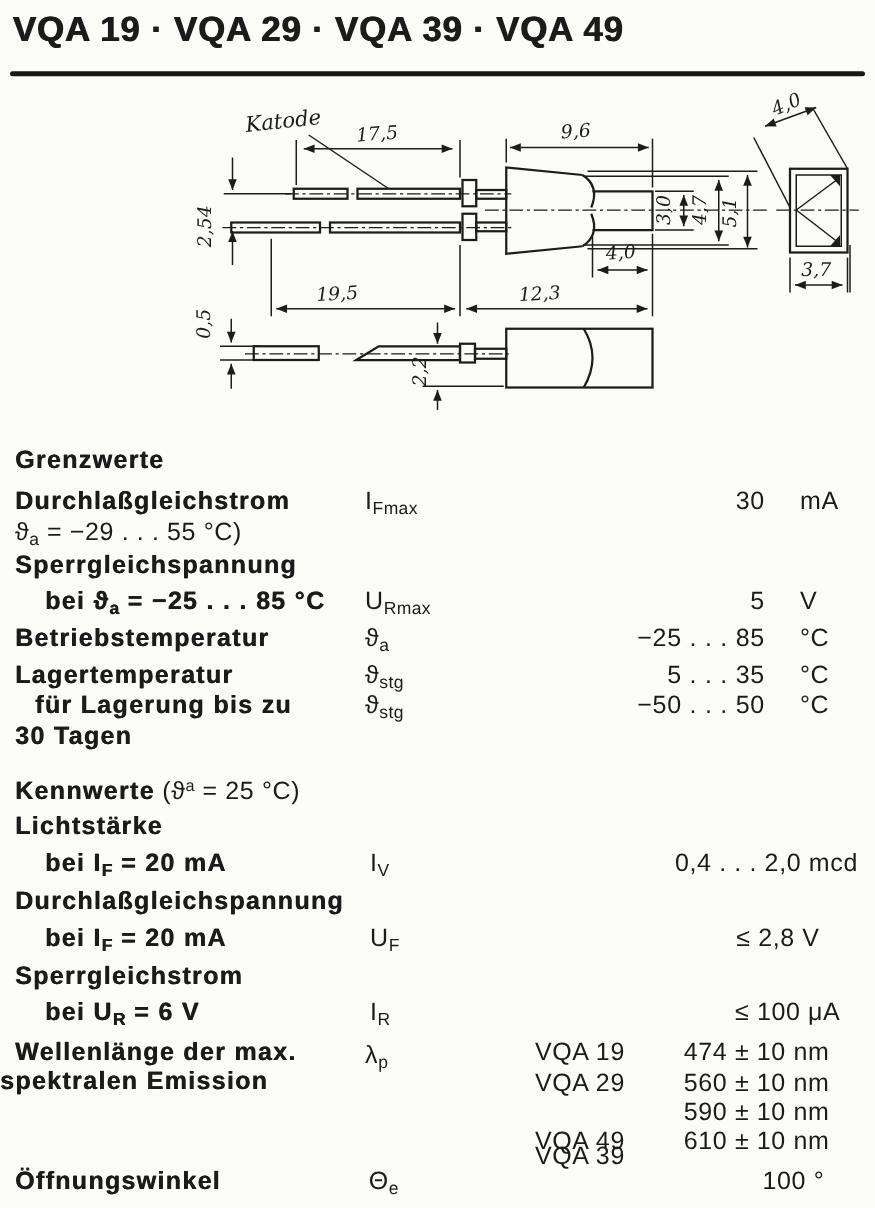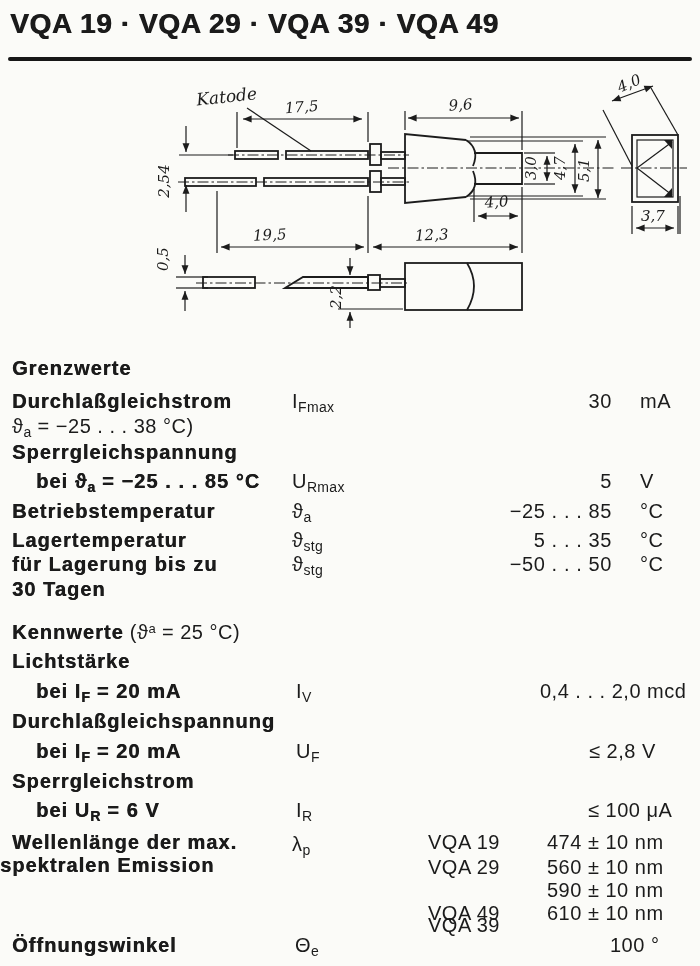--- a/index.html
+++ b/index.html
@@ -137,39 +137,39 @@
   <text class="dt" x="168" y="259" text-anchor="middle" transform="rotate(-90 168 259)">0,5</text>
   <text class="dt" x="341" y="297" text-anchor="middle" transform="rotate(-90 341 297)">2,2</text>
 </svg>
 
 <div class="t lb" style="left:12px;top:357px">Grenzwerte</div>
 
 <div class="t lb" style="left:12px;top:390px">Durchlaßgleichstrom</div>
 <div class="t rg" style="left:292px;top:390px"><span>I</span><span class="sb">Fmax</span></div>
 <div class="vr" style="right:88px;top:390px">30</div>
 <div class="t rg" style="left:640px;top:390px">mA</div>
-<div class="t rg" style="left:12px;top:415px"><span>ϑ</span><span class="sb">a</span><span> = −25 . . . 38 °C)</span></div>
+<div class="t rg" style="left:12px;top:415px"><span>ϑ</span><span class="sb">a</span><span> = −29 . . . 55 °C)</span></div>
 
 <div class="t lb" style="left:12px;top:441px">Sperrgleichspannung</div>
 <div class="t lb" style="left:36px;top:470px"><span>bei ϑ</span><span class="sb">a</span><span> = −25 . . . 85 °C</span></div>
 <div class="t rg" style="left:292px;top:470px"><span>U</span><span class="sb">Rmax</span></div>
 <div class="vr" style="right:88px;top:470px">5</div>
 <div class="t rg" style="left:640px;top:470px">V</div>
 
 <div class="t lb" style="left:12px;top:500px">Betriebstemperatur</div>
 <div class="t rg" style="left:292px;top:500px"><span>ϑ</span><span class="sb">a</span></div>
 <div class="vr" style="right:88px;top:500px">−25 . . . 85</div>
 <div class="t rg" style="left:640px;top:500px">°C</div>
 
 <div class="t lb" style="left:12px;top:529px">Lagertemperatur</div>
 <div class="t rg" style="left:292px;top:529px"><span>ϑ</span><span class="sb">stg</span></div>
 <div class="vr" style="right:88px;top:529px">5 . . . 35</div>
 <div class="t rg" style="left:640px;top:529px">°C</div>
 
-<div class="t lb" style="left:12px;top:553px">für Lagerung bis zu</div>
+<div class="t lb" style="left:28px;top:553px">für Lagerung bis zu</div>
 <div class="t rg" style="left:292px;top:553px"><span>ϑ</span><span class="sb">stg</span></div>
 <div class="vr" style="right:88px;top:553px">−50 . . . 50</div>
 <div class="t rg" style="left:640px;top:553px">°C</div>
 <div class="t lb" style="left:12px;top:578px">30 Tagen</div>
 
 <div class="t" style="left:12px;top:618px"><span class="lb">Kennwerte</span><span class="rg">&nbsp;</span><span class="rg">(ϑ</span><span class="sp rg">a</span><span class="rg"> = 25 °C)</span></div>
 
 <div class="t lb" style="left:12px;top:650px">Lichtstärke</div>
 <div class="t lb" style="left:36px;top:680px"><span>bei I</span><span class="sb">F</span><span> = 20 mA</span></div>
 <div class="t rg" style="left:296px;top:680px"><span>I</span><span class="sb">V</span></div>

